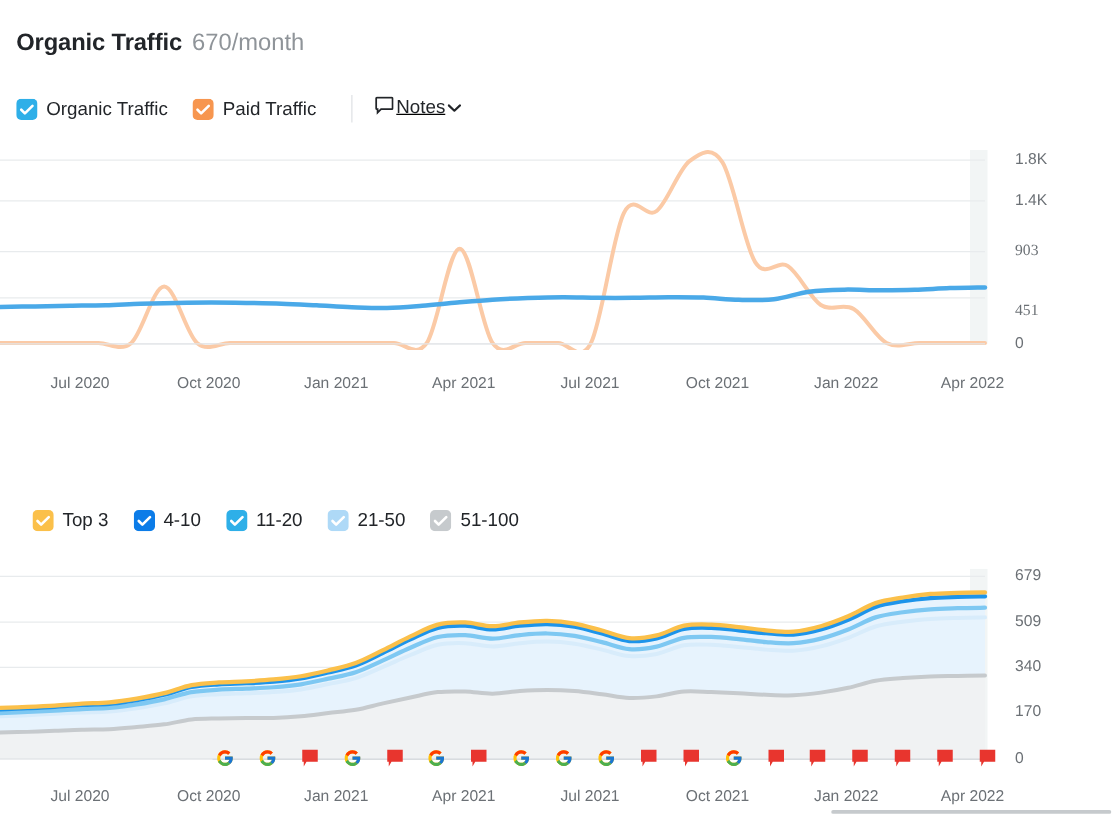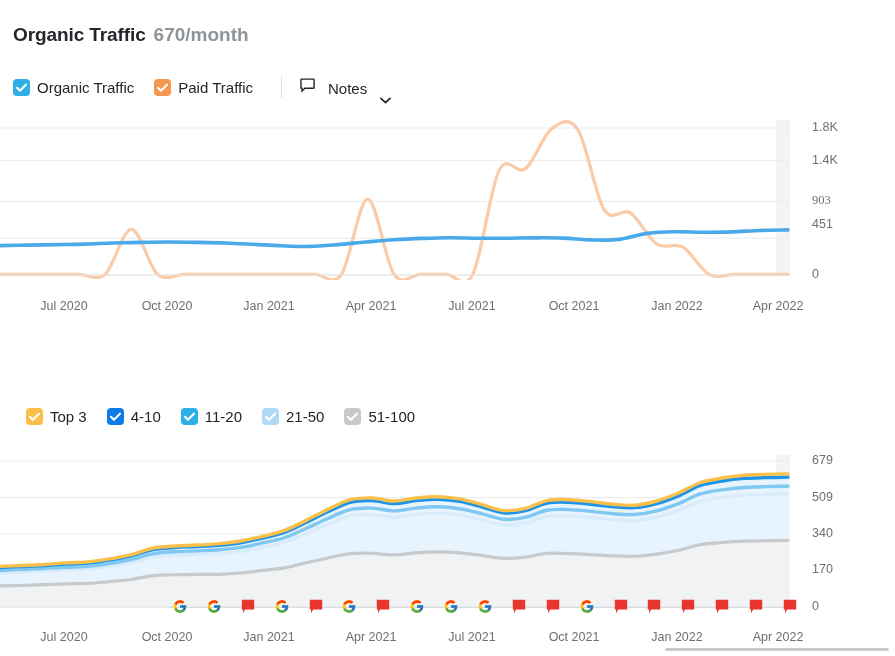--- a/index.html
+++ b/index.html
@@ -20,21 +20,21 @@
     gap: 8px;
   }
   .sec-title {
     font-size: 19px;
     font-weight: bold;
     color: #222529;
     letter-spacing: -0.1px;
   }
   .sec-value {
     font-size: 19px;
-    font-weight: bold;
+    font-weight: normal;
     color: #8f9499;
   }
 
   
   .range-sel {
     position: absolute;
     top: 24px; right: 8px;
     display: flex;
     align-items: center;
     gap: 22px;
@@ -84,21 +84,21 @@
     color: #222529;
     white-space: nowrap;
   }
   .divider-v {
     width: 1px;
     height: 22px;
     background: #dfe2e5;
     margin: 0 18px 0 8px;
   }
   .notes-btn {
-    display:flex; align-items:flex-end; gap:13px; cursor:pointer;
+    display:flex; align-items:flex-start; gap:2px; cursor:pointer;text-decoration:underline;
   }
   .notes-label { font-size:15px; color:#222529; }
   .chev { width:11px; height:7px; }
 
   
   .chart {
     position: absolute;
     left: 0;
   }
   .chart svg { display:block; }
@@ -194,21 +194,21 @@
           <line x1="0" y1="155.0" x2="788" y2="155.0" stroke="#e8ebed" stroke-width="1"></line>
         </g>
       <path id="c1-paid" fill="none" stroke="#fbcaa6" stroke-width="3.2" stroke-linejoin="round" stroke-linecap="round" d="M0.00,154.35 C4.38,154.35 17.51,154.35 26.27,154.35 C35.02,154.35 43.78,154.35 52.53,154.35 C61.29,154.35 70.04,154.35 78.80,154.35 C87.56,154.35 96.31,161.86 105.07,154.35 C113.82,146.83 122.58,109.27 131.33,109.27 C140.09,109.27 148.84,146.83 157.60,154.35 C166.36,161.86 175.11,154.35 183.87,154.35 C192.62,154.35 201.38,154.35 210.13,154.35 C218.89,154.35 227.64,154.35 236.40,154.35 C245.16,154.35 253.91,154.35 262.67,154.35 C271.42,154.35 280.18,154.35 288.93,154.35 C297.69,154.35 306.44,154.35 315.20,154.35 C323.96,154.35 332.71,166.90 341.47,154.35 C350.22,141.80 358.98,79.05 367.73,79.05 C376.49,79.05 385.24,141.80 394.00,154.35 C402.76,166.90 411.51,154.35 420.27,154.35 C429.02,154.35 437.78,154.35 446.53,154.35 C455.29,154.35 464.04,171.66 472.80,154.35 C481.56,137.03 490.31,68.05 499.07,50.47 C507.82,32.88 516.58,55.78 525.33,48.83 C534.09,41.89 542.84,15.35 551.60,8.82 C560.36,2.28 569.11,-3.84 577.87,9.63 C586.62,23.11 595.38,75.78 604.13,89.67 C612.89,103.55 621.64,87.22 630.40,92.93 C639.16,98.65 647.91,118.25 656.67,123.97 C665.42,129.68 674.18,122.17 682.93,127.23 C691.69,132.30 700.44,149.83 709.20,154.35 C717.96,158.87 726.71,154.35 735.47,154.35 C744.22,154.35 752.98,154.35 761.73,154.35 C770.49,154.35 783.62,154.35 788.00,154.35"></path>
       <path id="c1-organic" fill="none" stroke="#4aa9e8" stroke-width="3.6" stroke-linejoin="round" stroke-linecap="round" d="M0.00,125.60 C4.69,125.52 18.76,125.27 28.14,125.11 C37.52,124.95 46.90,124.78 56.29,124.62 C65.67,124.46 75.05,124.40 84.43,124.13 C93.81,123.86 103.19,123.29 112.57,122.99 C121.95,122.69 131.33,122.50 140.71,122.33 C150.10,122.17 159.48,122.01 168.86,122.01 C178.24,122.01 187.62,122.17 197.00,122.33 C206.38,122.50 215.76,122.66 225.14,122.99 C234.52,123.31 243.90,123.83 253.29,124.29 C262.67,124.76 272.05,125.41 281.43,125.76 C290.81,126.12 300.19,126.61 309.57,126.42 C318.95,126.23 328.33,125.36 337.71,124.62 C347.10,123.89 356.48,122.82 365.86,122.01 C375.24,121.19 384.62,120.32 394.00,119.72 C403.38,119.12 412.76,118.74 422.14,118.41 C431.52,118.09 440.90,117.79 450.29,117.76 C459.67,117.73 469.05,118.17 478.43,118.25 C487.81,118.33 497.19,118.32 506.57,118.25 C515.95,118.18 525.33,117.87 534.71,117.84 C544.10,117.81 553.48,117.75 562.86,118.09 C572.24,118.43 581.62,119.67 591.00,119.88 C600.38,120.10 609.76,120.48 619.14,119.39 C628.52,118.30 637.90,114.63 647.29,113.35 C656.67,112.07 666.05,111.91 675.43,111.72 C684.81,111.53 694.19,112.18 703.57,112.21 C712.95,112.23 722.33,112.17 731.71,111.88 C741.10,111.59 750.48,110.82 759.86,110.49 C769.24,110.16 783.31,110.02 788.00,109.92"></path>
       <line x1="0" y1="155" x2="788" y2="155" stroke="#e3e6e8" stroke-width="1"></line>
     </svg>
     <div id="c1-ylabs">
         <div class="ylab" style="top: 0px;">1.8K</div>
         <div class="ylab" style="top: 32.6667px;">1.4K</div>
         <div class="ylab" style="top: 73.255px; font-family: Liberation Serif, serif;">903</div>
-        <div class="ylab" style="top: 97px;">451</div>
+        <div class="ylab" style="top: 121px; font-family: Liberation Serif, serif;">451</div>
         <div class="ylab" style="top: 147px;">0</div>
       </div>
   </div>
 
   <div class="xaxis" style="top:299px;" id="c1-xaxis">
       <div class="xlab" style="left: 64px;">Jul 2020</div>
       <div class="xlab" style="left: 167px;">Oct 2020</div>
       <div class="xlab" style="left: 269px;">Jan 2021</div>
       <div class="xlab" style="left: 371px;">Apr 2021</div>
       <div class="xlab" style="left: 472px;">Jul 2021</div>

